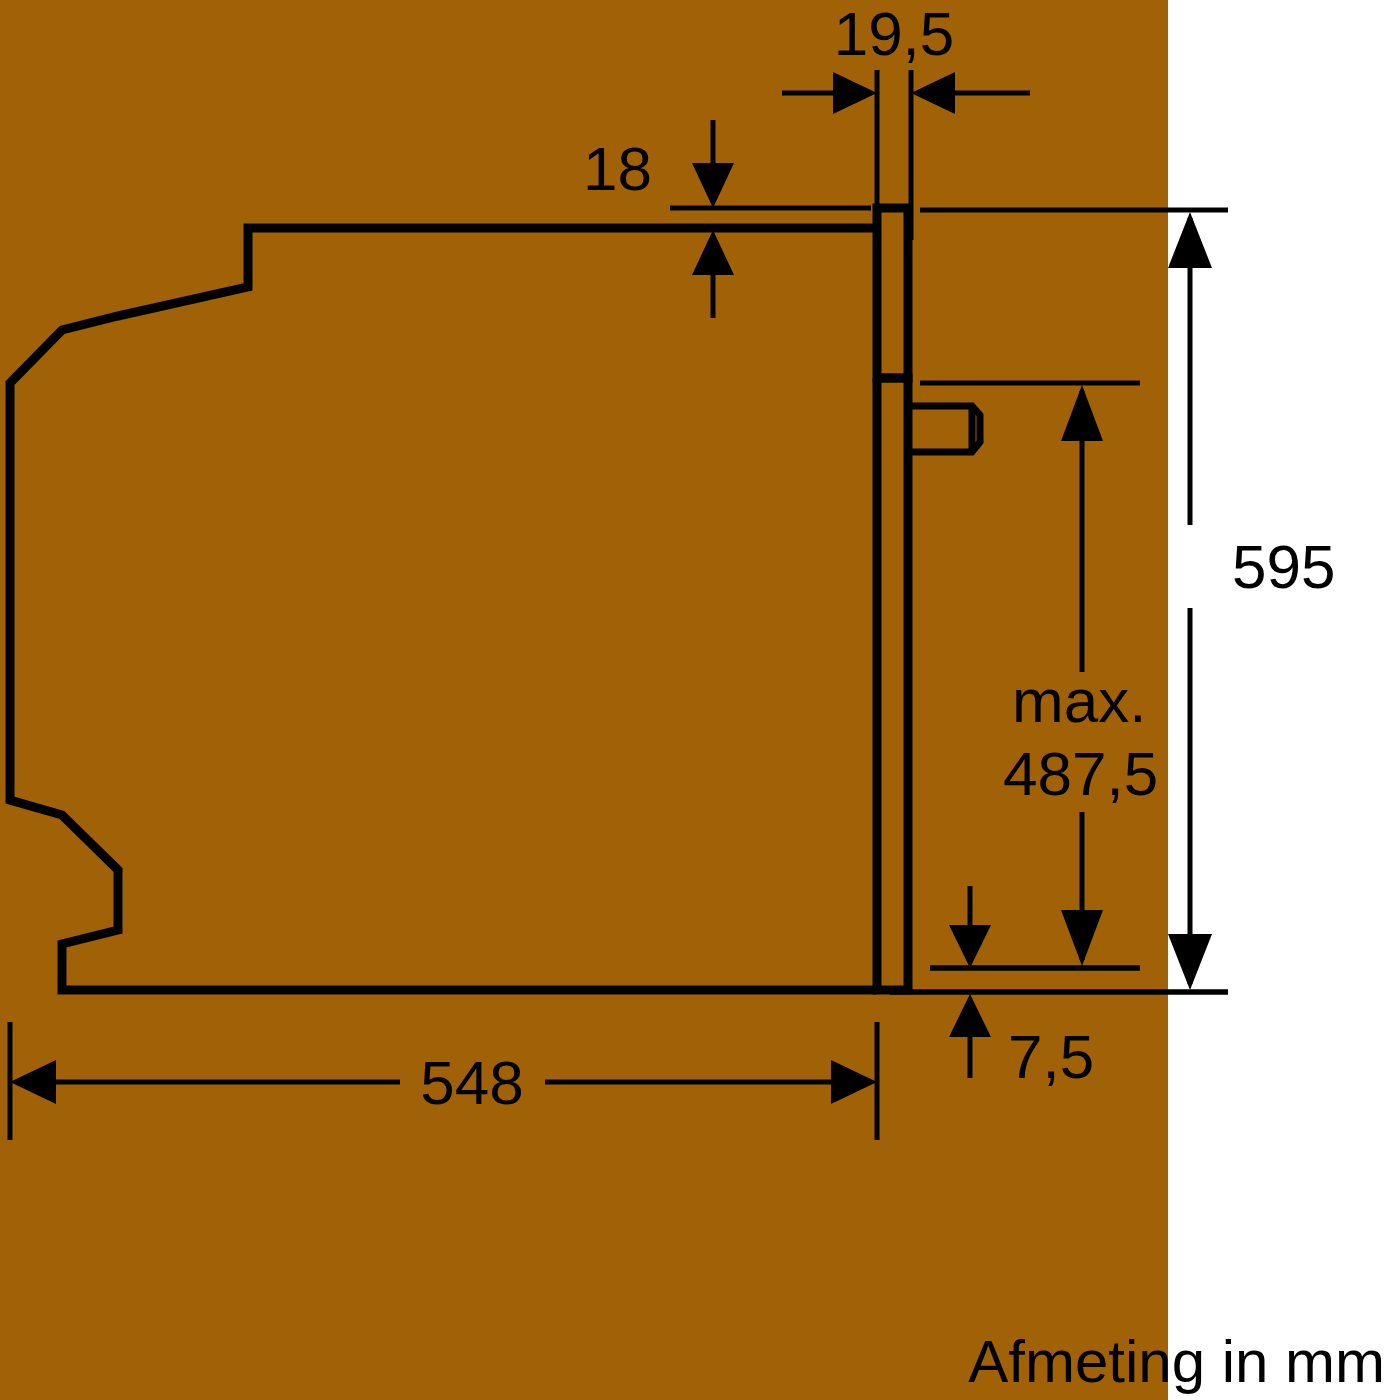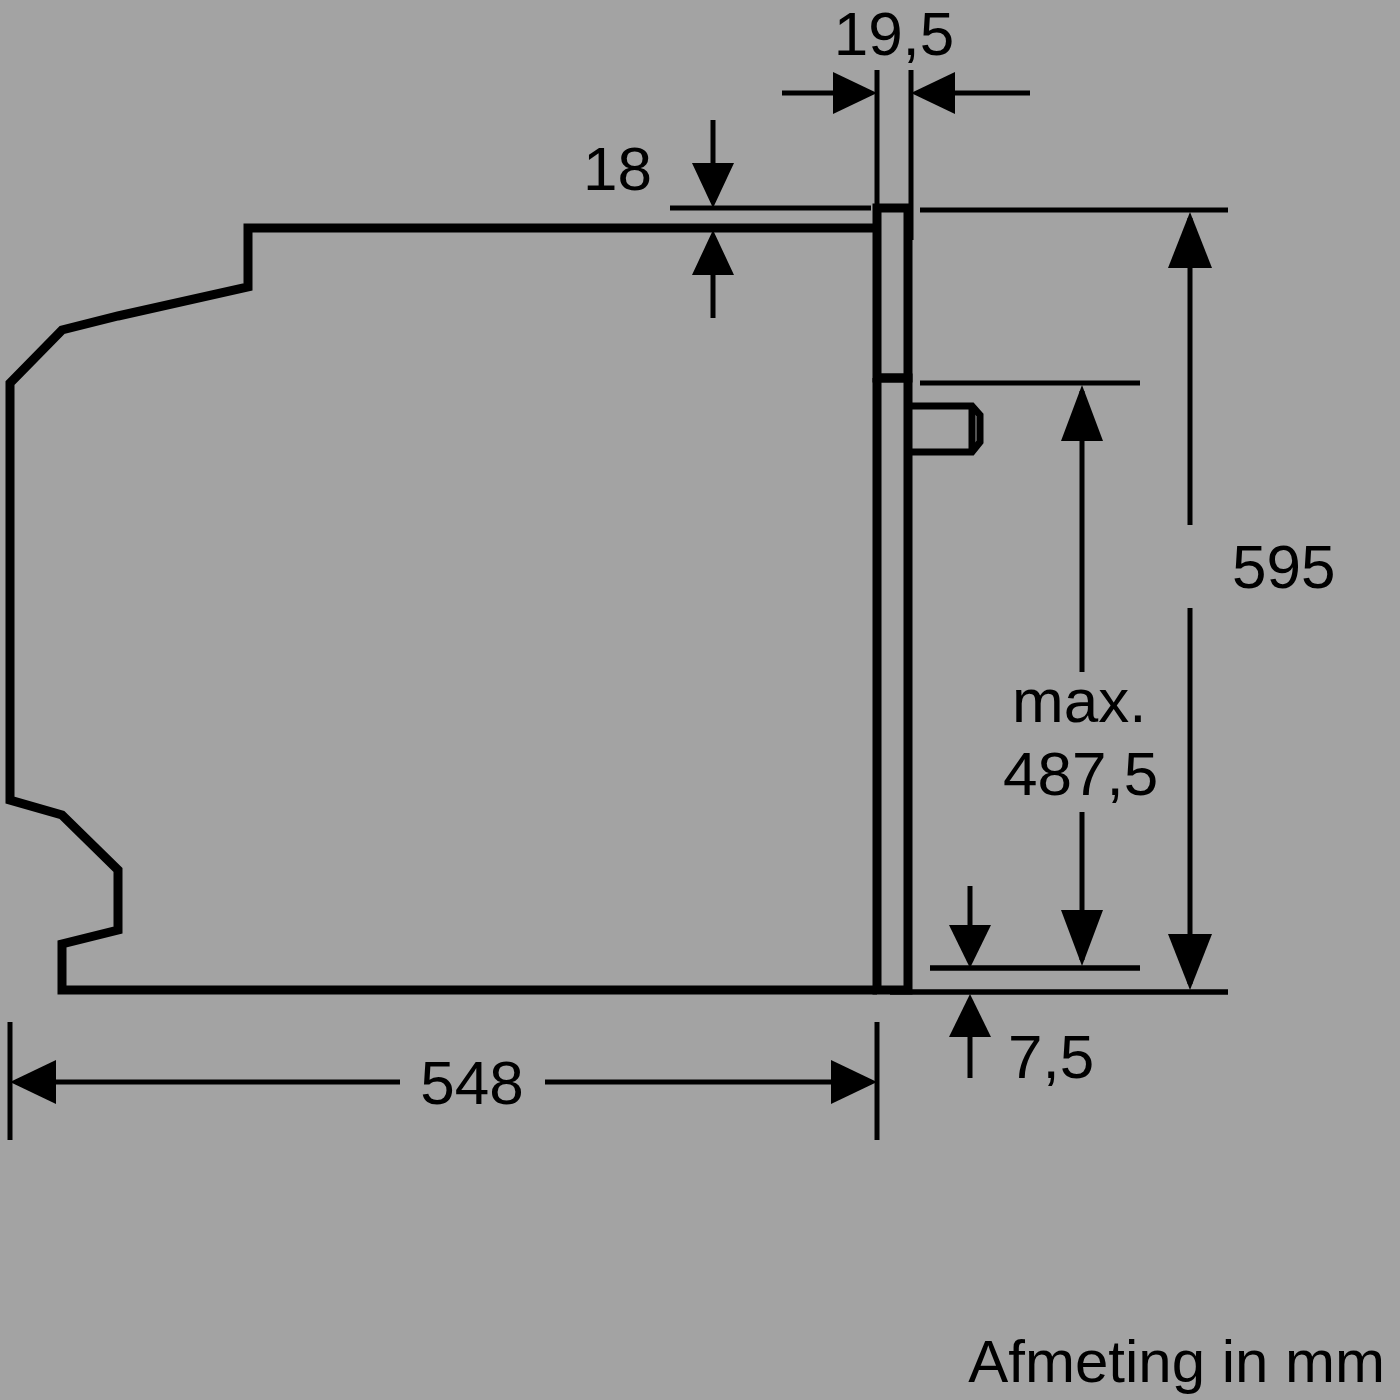--- a/index.html
+++ b/index.html
@@ -8,23 +8,23 @@
     background: #ffffff;
   }
   body {
     width: 1400px;
     height: 1400px;
     font-family: "Liberation Sans", sans-serif;
     overflow: hidden;
   }
   #drawing-root {
     position: relative;
-    width: 1400px;
+    width: 1168px;
     height: 1400px;
-    background: #a3a3a3;
+    background: #a16207;
   }
   svg#tech-drawing {
     display: block;
     width: 1400px;
     height: 1400px;
   }
   .outline {
     fill: none;
     stroke: #000000;
     stroke-width: 9;

